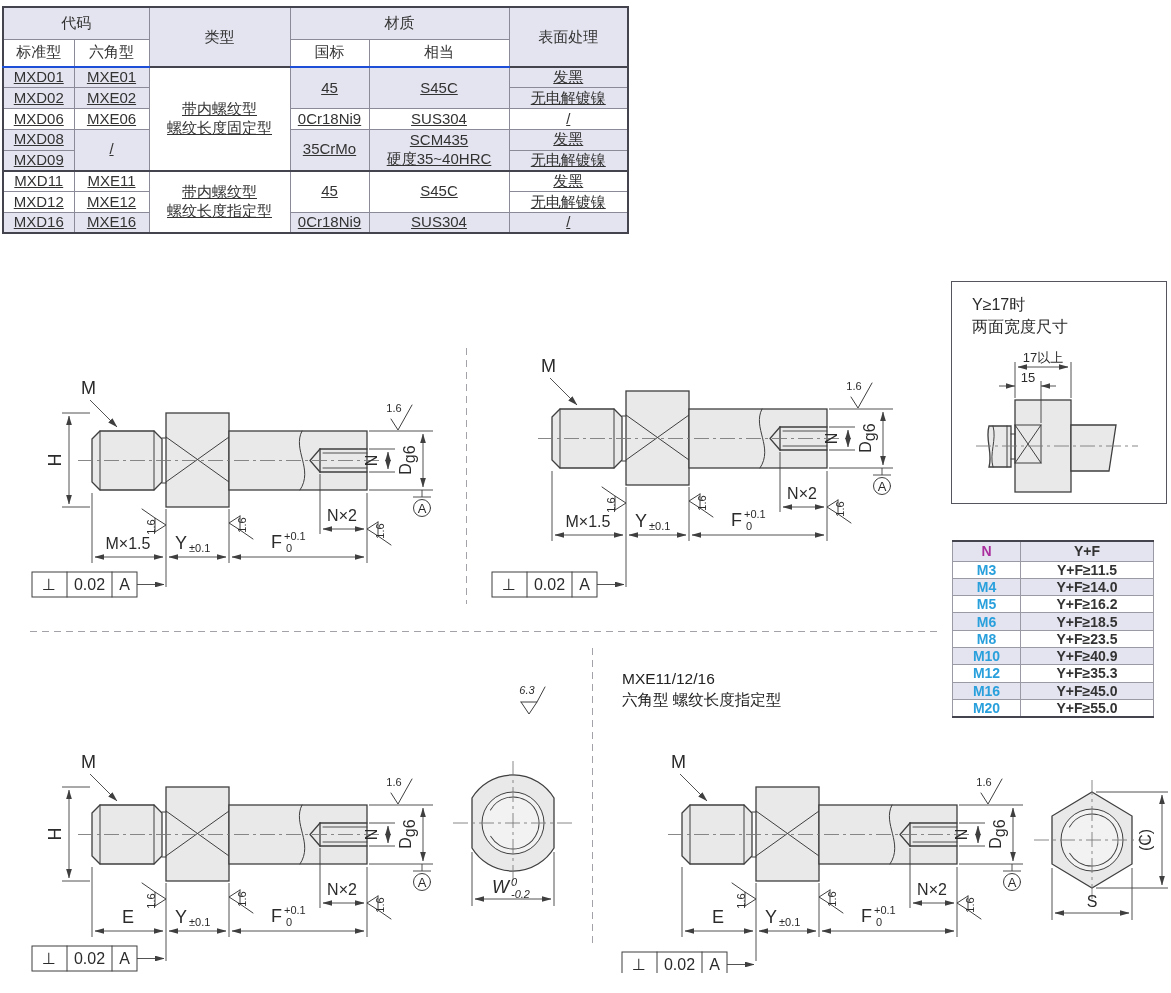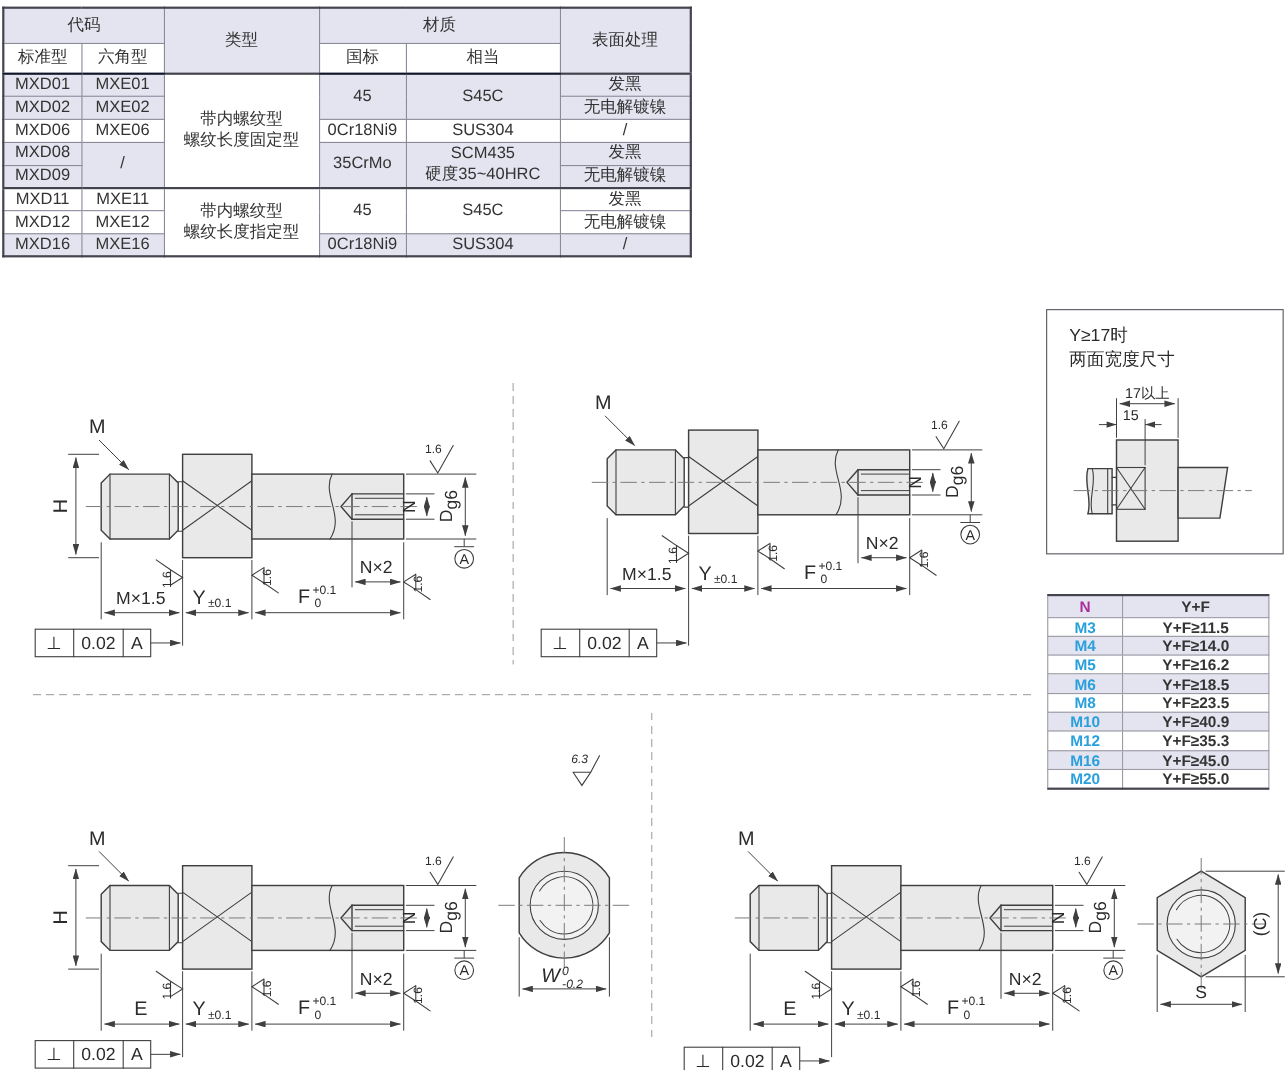--- a/index.html
+++ b/index.html
@@ -6,22 +6,22 @@
   body{font-family:"Liberation Sans","DejaVu Sans",sans-serif;color:#2b2b2b;}
   .page{position:relative;width:1171px;height:973px;background:#fff;overflow:hidden;}
 
   
   table.spec{position:absolute;left:2px;top:6px;border-collapse:collapse;table-layout:fixed;
     font-size:15px;color:#333;}
   table.spec th,table.spec td{border:1px solid #8a8a99;text-align:center;vertical-align:middle;
     padding:0;font-weight:normal;line-height:1.25;}
   table.spec{border:2px solid #44444f;}
   table.spec tr.h1{height:32px;} table.spec tr.h2{height:28px;}
-  table.spec tbody tr{height:20.75px;}
-  table.spec tr.h2 th{border-bottom:2px solid #0f172a;}
+  table.spec tbody tr{height:20.75px;text-decoration:underline;}
+  table.spec tr.h2 th{border-bottom:2px solid #1d4ed8;}
   table.spec tr.r1 td{border-top:2px solid #44444f;}
   table.spec tr.gsep td{border-top:2px solid #44444f;}
   .lav{background:#e4e4f0;}
   .pre{white-space:pre-line;}
 
   
   table.ntab{position:absolute;left:952px;top:540px;border-collapse:collapse;table-layout:fixed;
     font-size:14px;color:#333;border-top:2px solid #44444f;border-bottom:2px solid #44444f;
     border-left:1px solid #9a9aa5;border-right:1px solid #9a9aa5;}
   table.ntab th,table.ntab td{border:1px solid #9a9aa5;text-align:center;padding:0;font-weight:bold;}
@@ -486,20 +486,24 @@
         <line class="dimln" x1="109" y1="194" x2="109" y2="248"></line>
         <line class="dimln arr2" x1="30" y1="241" x2="106" y2="241"></line>
         <text class="dim big enda" x="64" y="235">W</text>
         <text class="dim sm" x="66" y="228">0</text>
         <text class="dim sm" x="66" y="240">-0.2</text>
       </g>
     </svg>
   </div>
 
   <div class="block" style="left:610px;top:652px;width:450px;height:340px;">
+    <div class="dtitle" style="top:16px;">
+      <div>MXE11/12/16</div>
+        <div>六角型 螺纹长度指定型</div>
+    </div>
     <svg class="draw" width="450" height="340" viewBox="0 0 450 340">
       <g>
         <rect class="fillp" x="146" y="135" width="63" height="94"></rect>
         <line class="ln thin" x1="146" y1="159" x2="209" y2="204"></line>
         <line class="ln thin" x1="209" y1="159" x2="146" y2="204"></line>
         <path class="fillp" d="M72,161 L80,153 L134,153 L142,161 L142,204 L134,212 L80,212 L72,204 Z"></path>
         <line class="ln thin" x1="80" y1="153" x2="80" y2="212"></line>
         <line class="ln thin" x1="134" y1="153" x2="134" y2="212"></line>
         <path class="ln thin" d="M142,160 L146,160 M142,205 L146,205"></path>
         <rect class="fillp" x="209" y="153" width="138" height="59"></rect>

